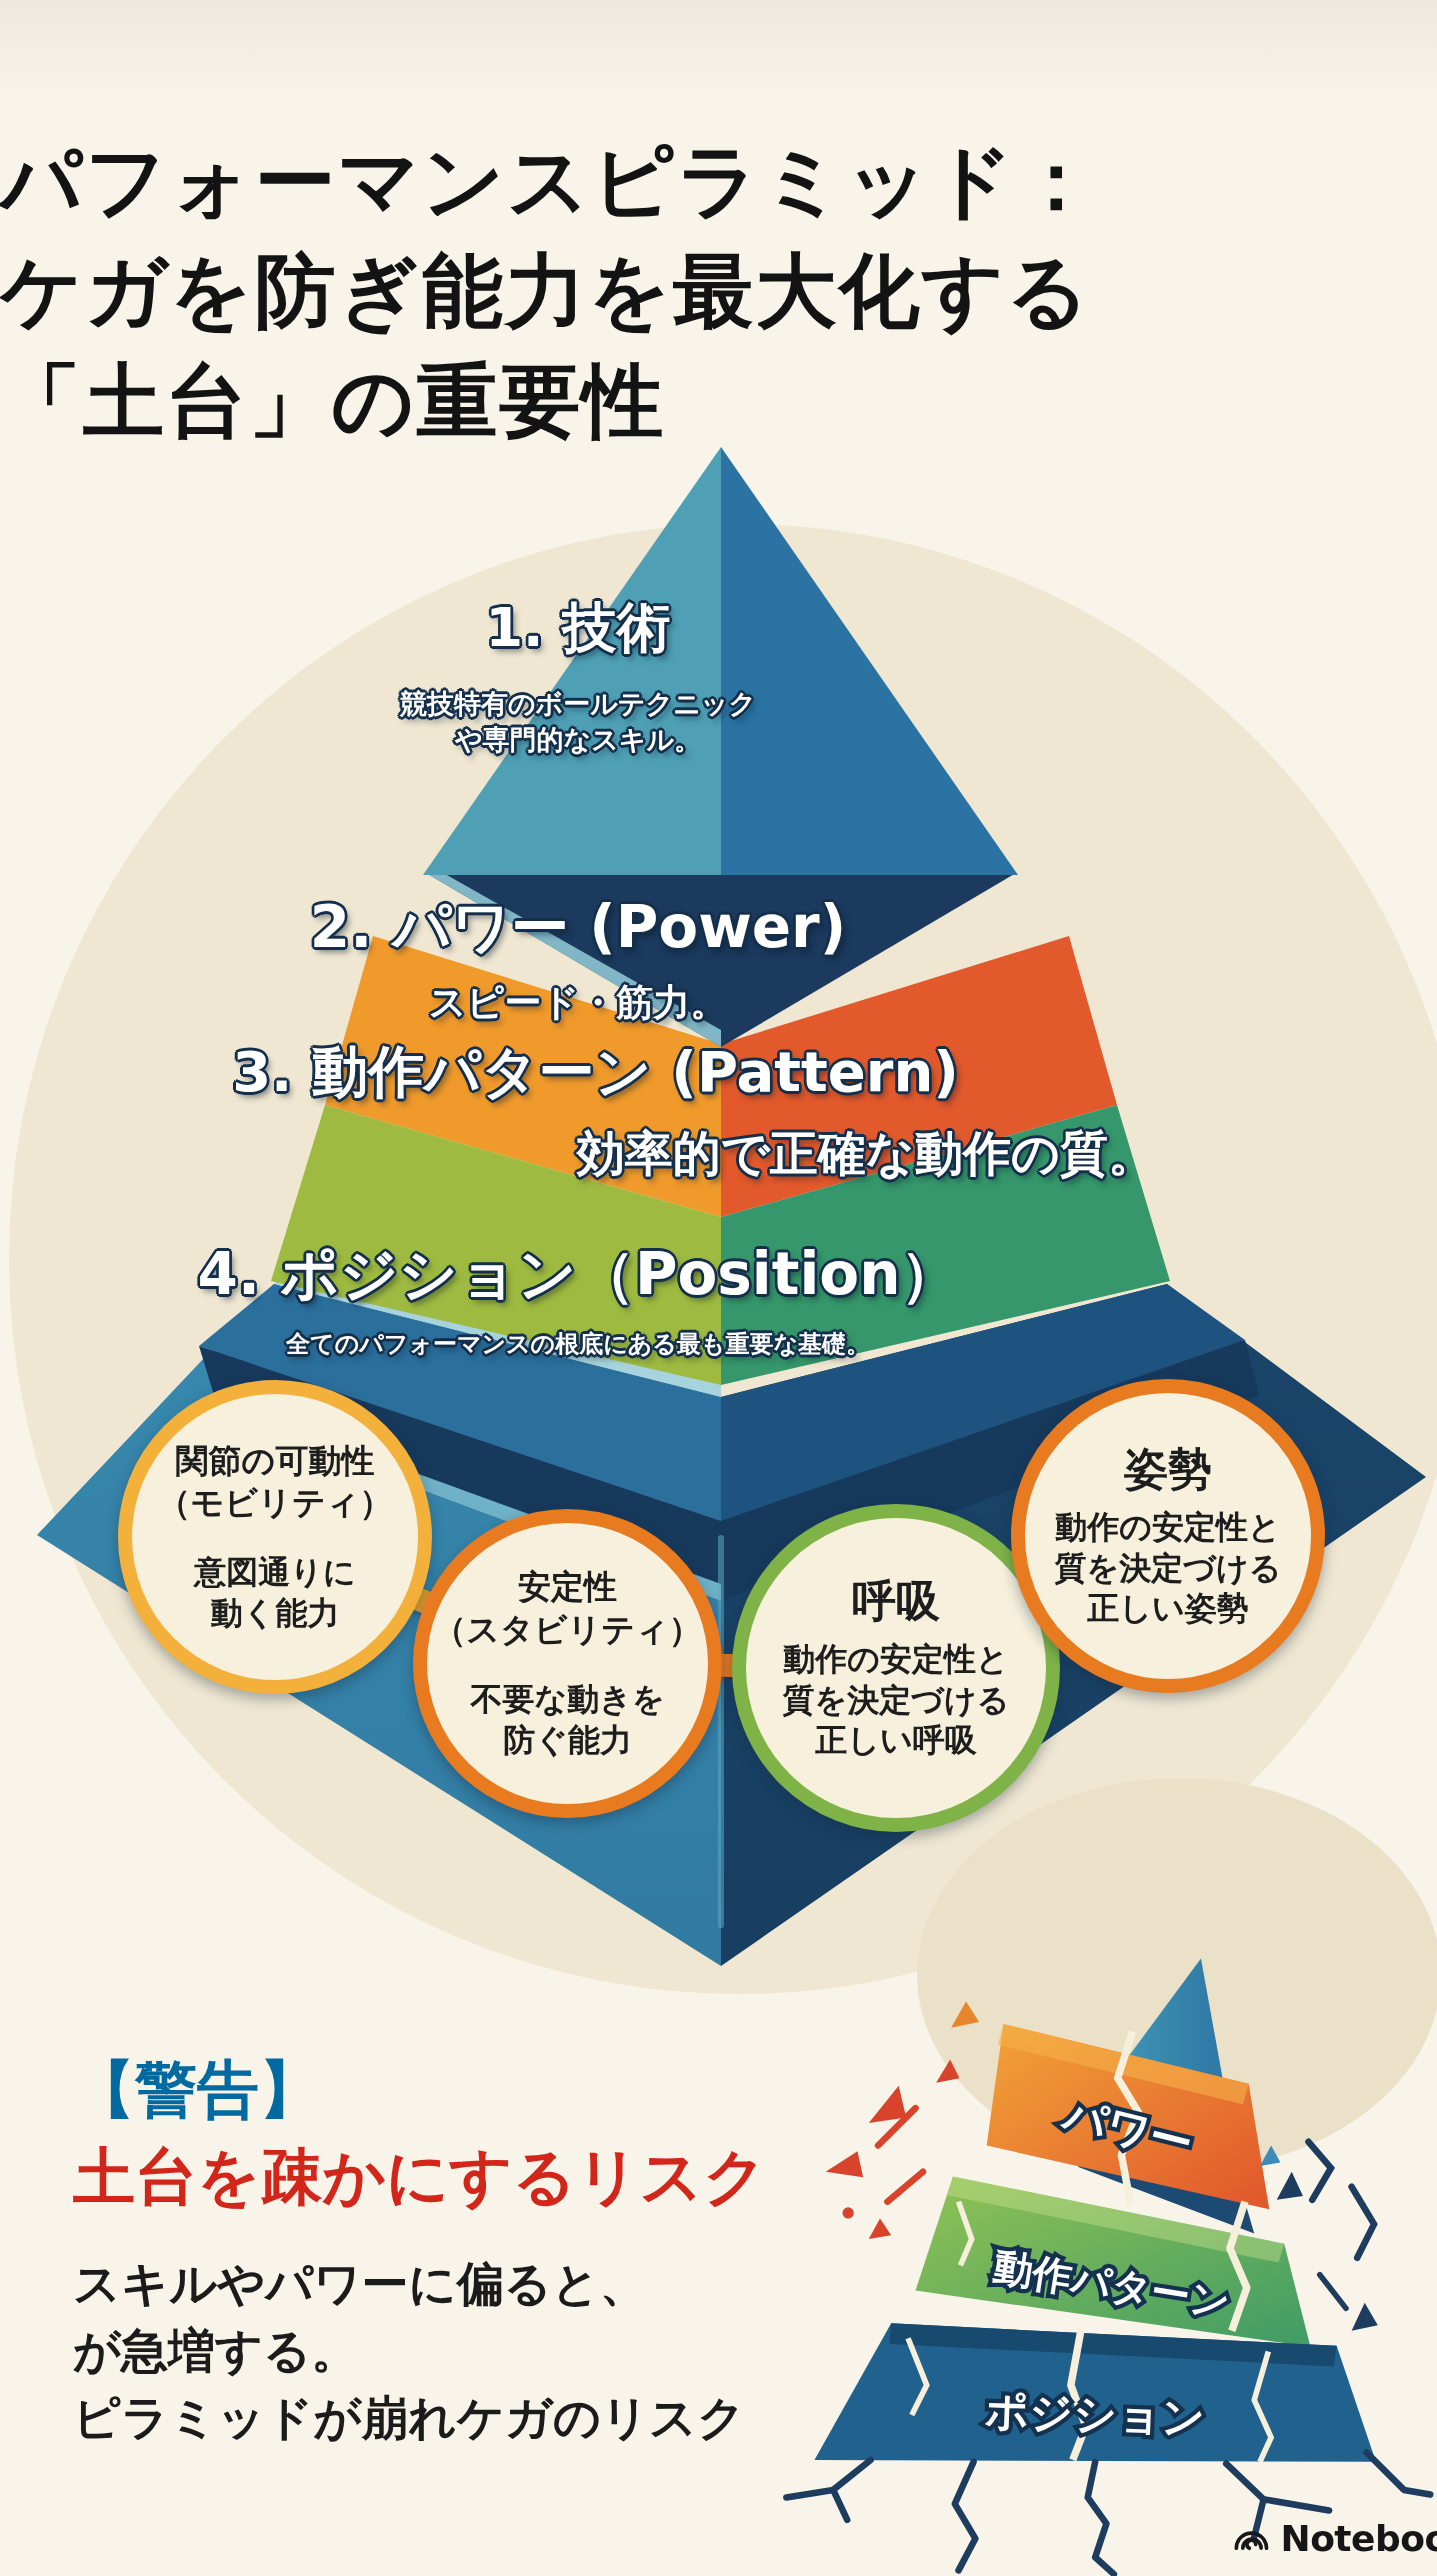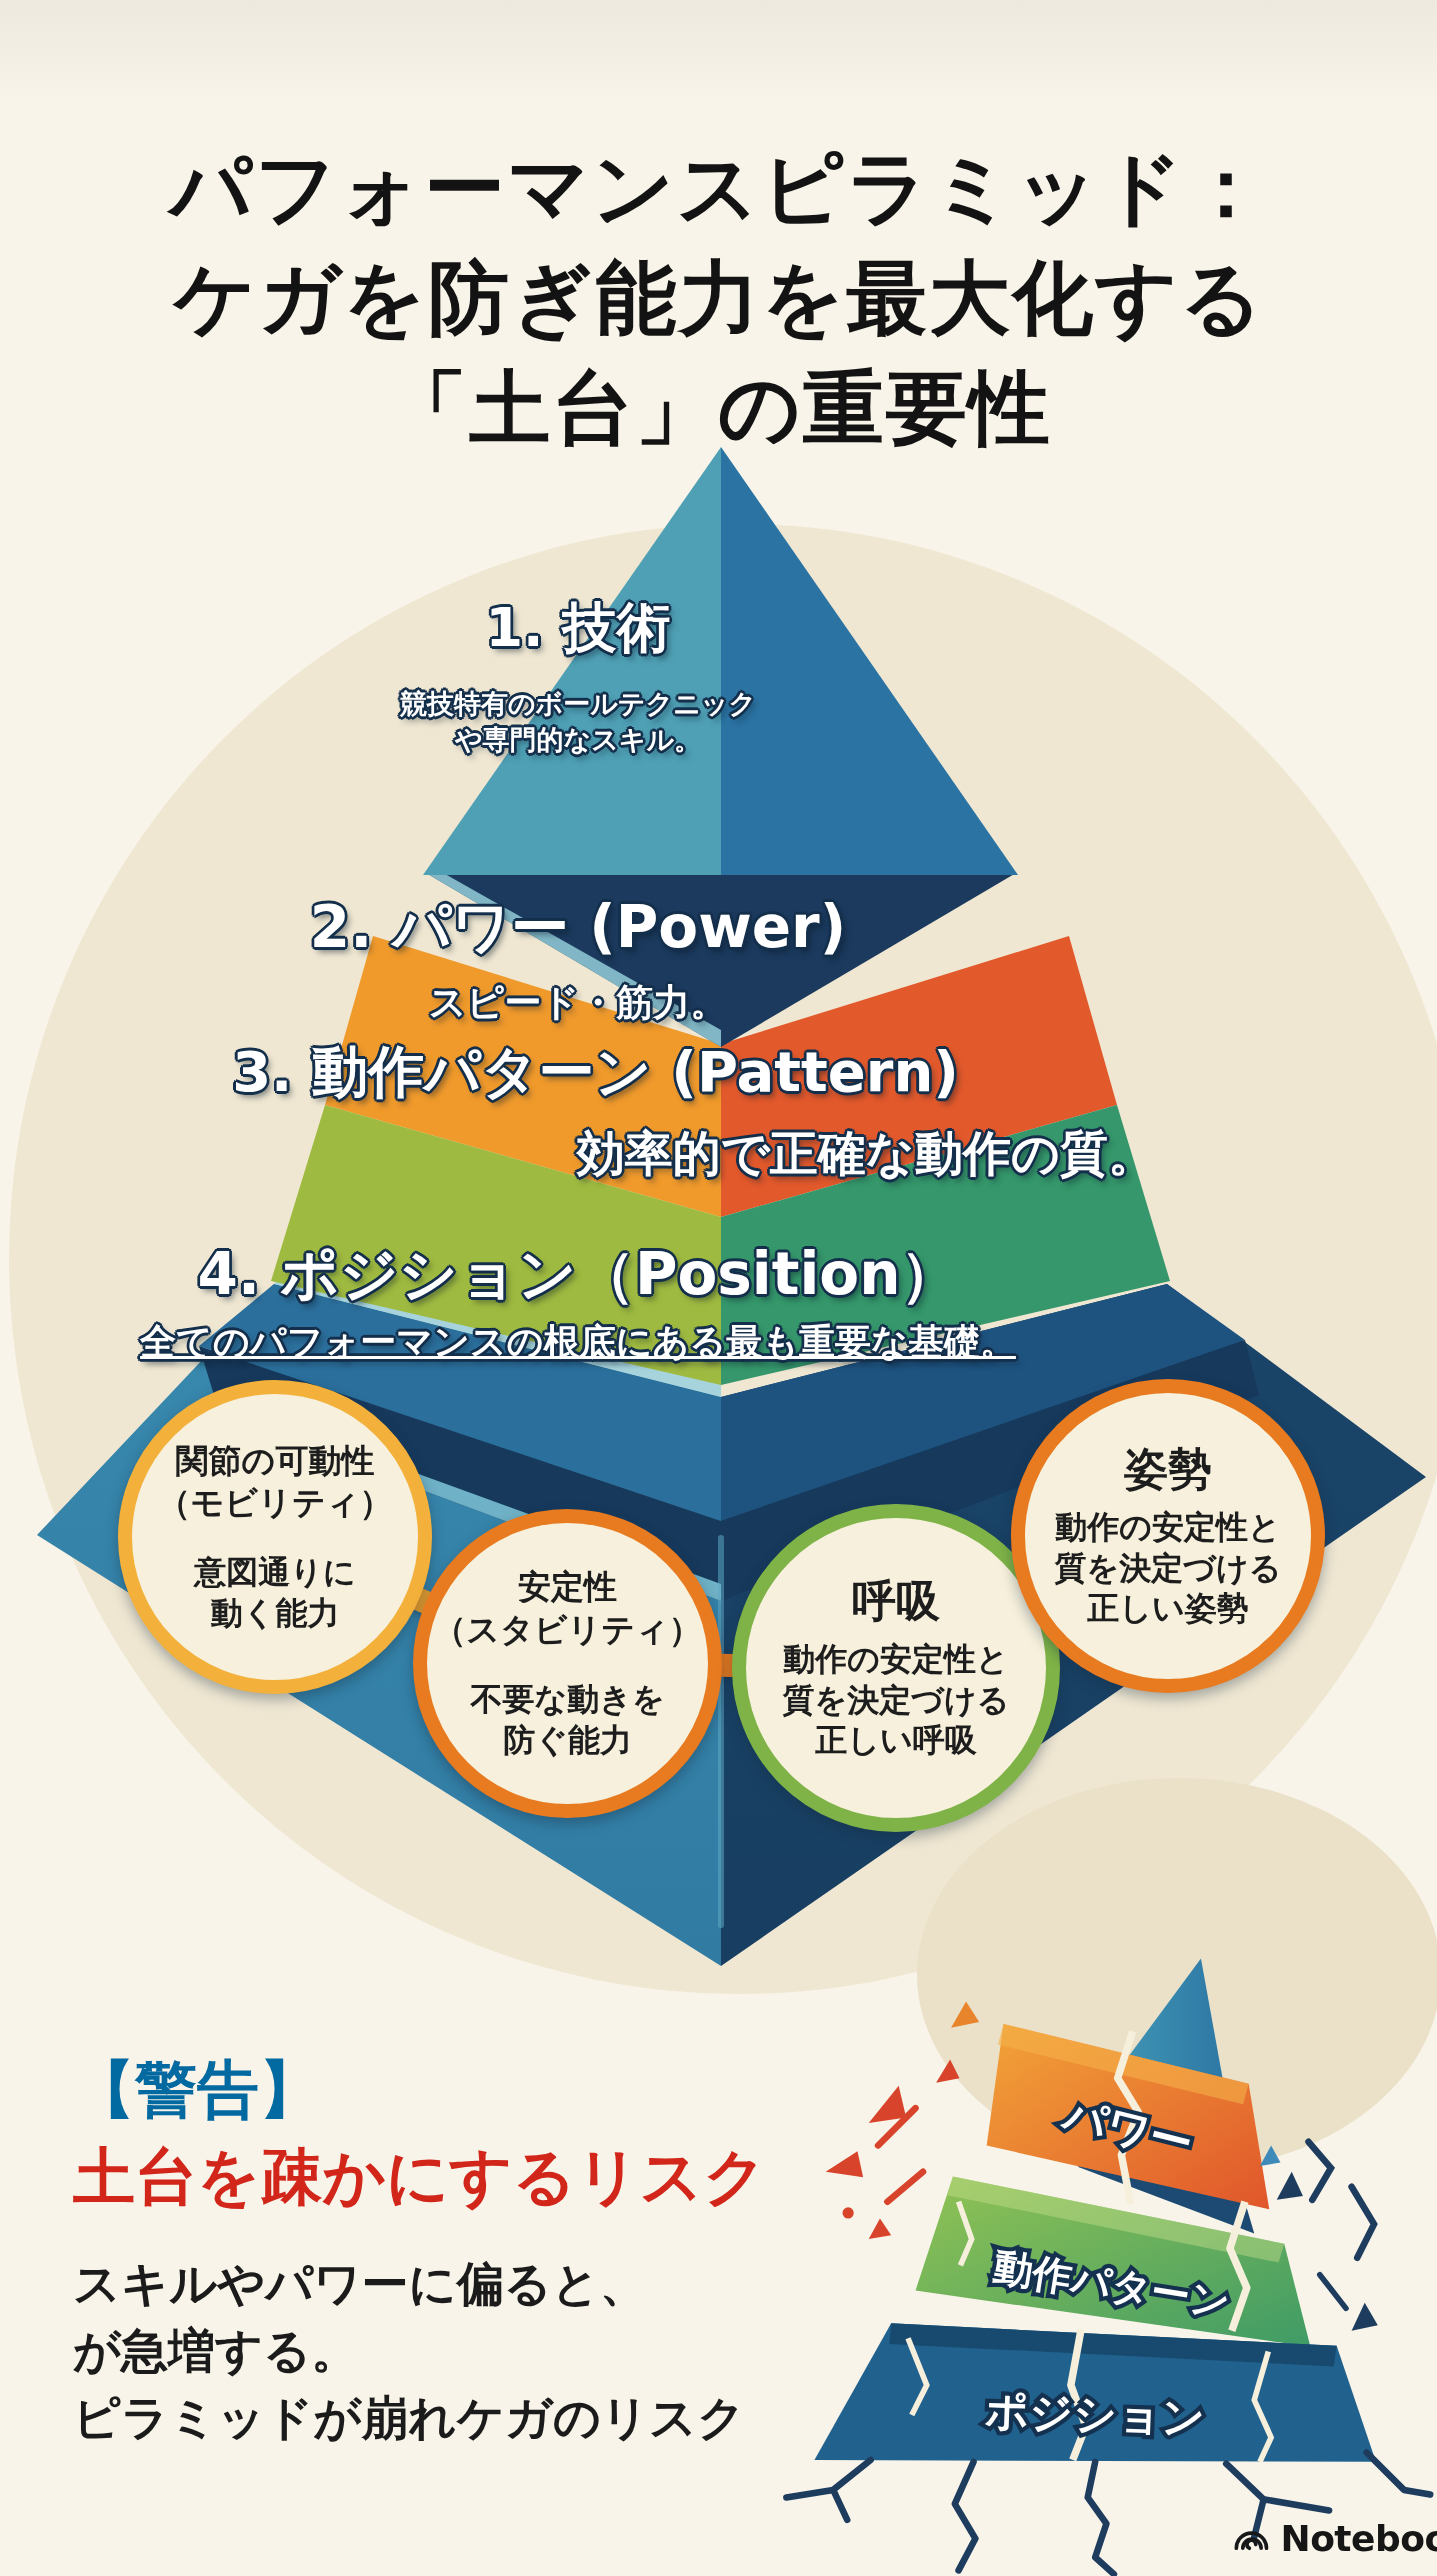--- a/index.html
+++ b/index.html
@@ -37,24 +37,24 @@
   
   .lvtext{left:0;width:1156px;text-align:center;color:#FFF;font-weight:800;
     --oc:#142F4B;
     text-shadow:2.8px 0 0 var(--oc),-2.8px 0 0 var(--oc),0 2.8px 0 var(--oc),0 -2.8px 0 var(--oc),
       1.9px 1.9px 0 var(--oc),-1.9px 1.9px 0 var(--oc),1.9px -1.9px 0 var(--oc),-1.9px -1.9px 0 var(--oc),
       3.7px 4.7px 6.6px rgba(10,25,40,.5);}
   .l1name{font-size:54px;} .l1en{font-size:52px;margin-top:5.6px;}
   .l1desc{font-size:27px;line-height:1.34;margin-top:20.6px;font-weight:700;}
   .l2title{font-size:58px;} .l2desc{font-size:37px;margin-top:11.2px;}
   .l3title{font-size:56px;padding-left:35px;} .l3desc{font-size:48px;margin-top:11.2px;text-align:right;}
-  .l4title{font-size:58px;} .l4desc{font-size:36px;margin-top:4px;text-decoration:underline;}
-
-  
-  .title{left:0;top:133px;width:1438px;text-align:center;color:#131313;
+  .l4title{font-size:58px;} .l4desc{font-size:24px;margin-top:14px;}
+
+  
+  .title{left:0;top:126px;width:1438px;text-align:left;color:#131313;
     font-size:81px;font-weight:800;line-height:1.36;letter-spacing:1.9px;}
 
   
   .fcircle{border-radius:50%;background:#F6F0DC;border:14px solid var(--ring);
     box-shadow:0 5.6px 13px rgba(20,40,60,.35);
     display:flex;flex-direction:column;align-items:center;justify-content:center;
     text-align:center;color:#1D1D1D;font-weight:800;}
   .fcircle .h{font-size:33px;line-height:1.28;}
   .fcircle .h.big{font-size:44px;line-height:1.2;}
   .fcircle .b{font-size:32px;line-height:1.28;}

